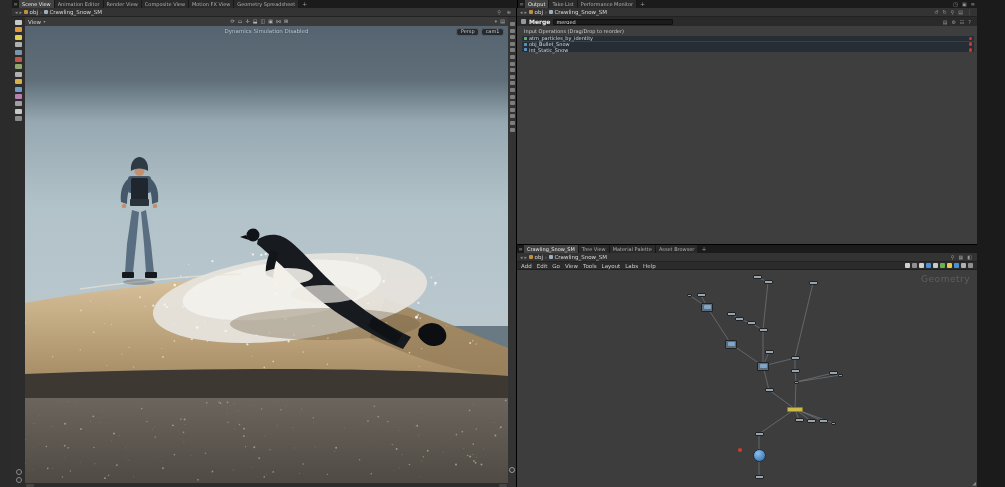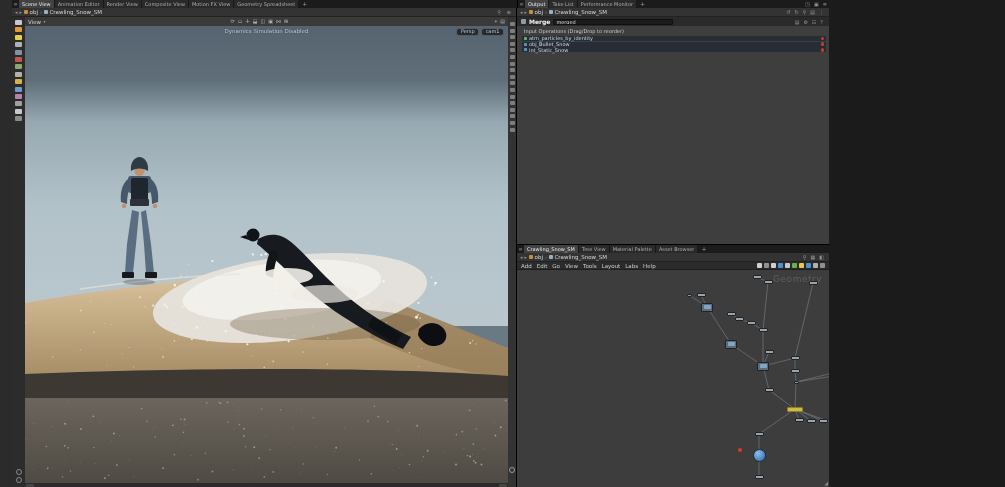--- a/index.html
+++ b/index.html
@@ -1,17 +1,17 @@
 <!DOCTYPE html>
 <html><head>
 <meta charset="utf-8">
 <style>
   *{margin:0;padding:0;box-sizing:border-box;font-family:"DejaVu Sans",sans-serif;}
   html,body{width:1005px;height:487px;overflow:hidden;background:#1b1b1b;}
-  #app{position:absolute;inset:0;width:829px;height:487px;display:flex;flex-direction:column;background:#2b2b2b;padding-left:12px;}
+  #app{position:absolute;inset:0;width:977px;height:487px;display:flex;flex-direction:column;background:#2b2b2b;padding-left:12px;}
 
   
   #topbar{height:8px;flex:none;display:flex;background:#1b1b1b;}
   #topbar-left{width:505px;display:flex;align-items:stretch;overflow:hidden;}
   #topbar-right{flex:1;display:flex;align-items:stretch;overflow:hidden;border-left:1px solid #000;}
   .pane-menu-icon{width:7px;color:#8a8a8a;font-size:5px;line-height:8px;text-align:center;flex:none;}
   .tab{font-size:5px;line-height:8px;padding:0 3px;color:#aeaeae;background:#2a2a2a;border-right:1px solid #191919;white-space:nowrap;}
   .tab.active{background:#424242;color:#ededed;}
   .tab-add{font-size:6px;line-height:7px;color:#9a9a9a;padding:0 3px;}
   .bar-spacer{flex:1;}

